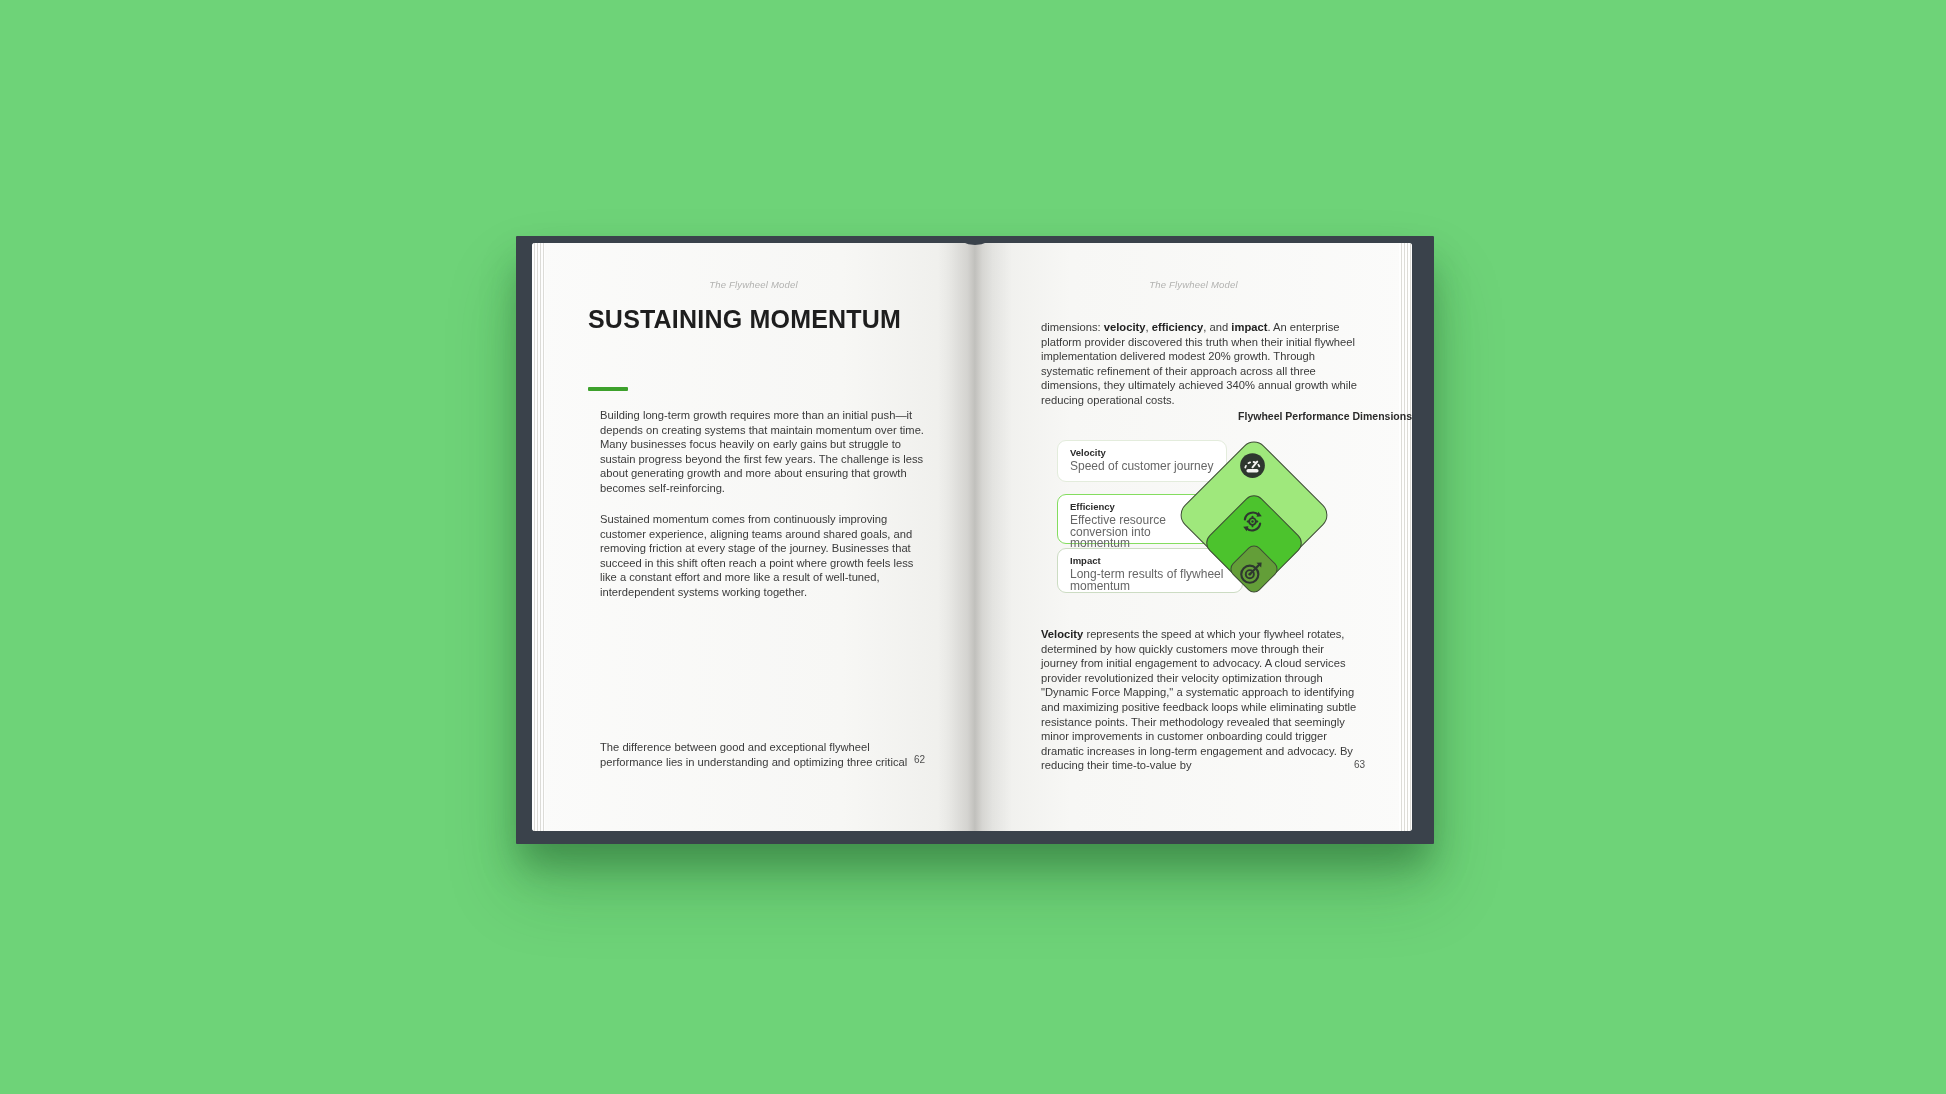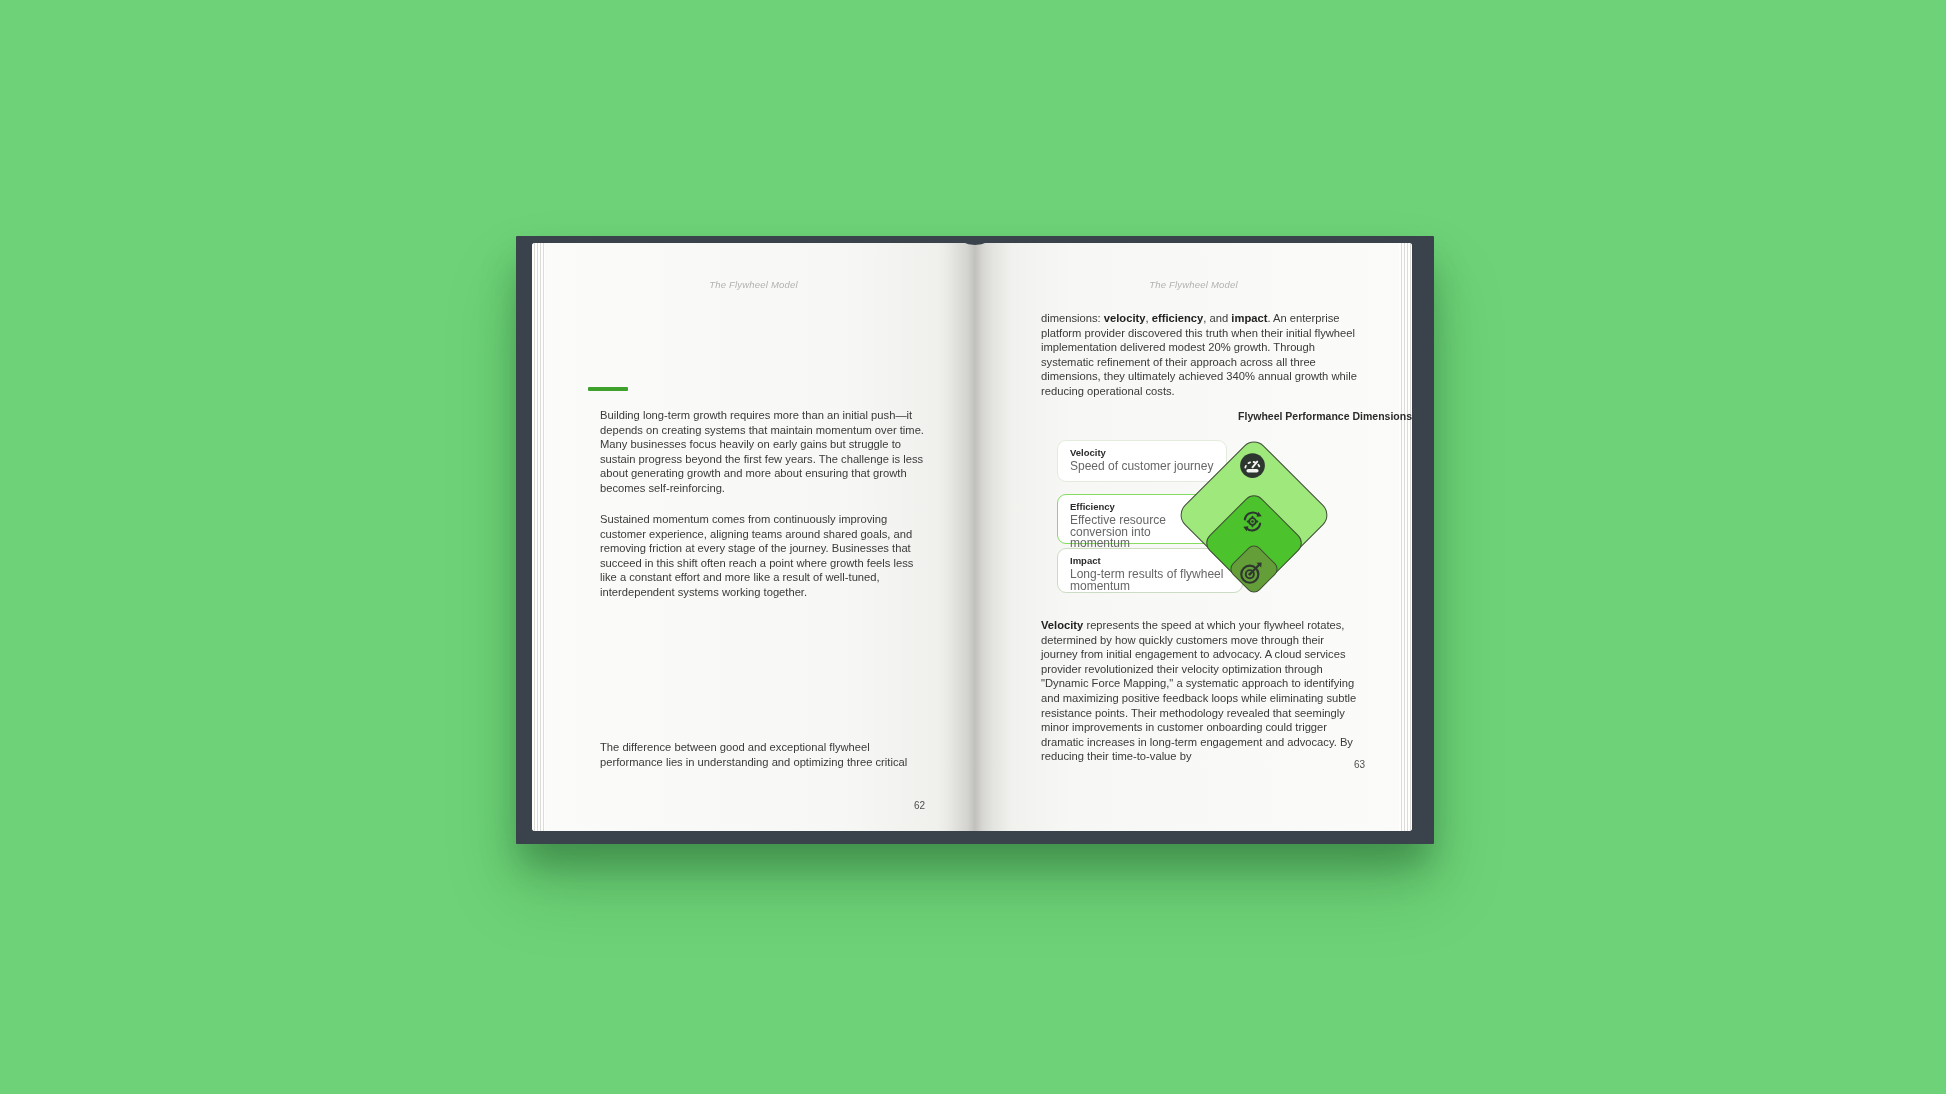--- a/index.html
+++ b/index.html
@@ -50,21 +50,21 @@
     position:absolute; left:56px; top:62px; width:350px;
     font-size:25px; line-height:28px; font-weight:bold; color:#1e1e1e; letter-spacing:.2px;
   }
   .title-underline {
     position:absolute; left:56px; top:144px; width:40px; height:4px; background:#3da12c; border-radius:1px;
   }
   .body-par {
     position:absolute; left:68px; width:324px;
     font-size:11.2px; line-height:14.6px; color:#3a3a3a;
   }
-  .page-right .body-par { left:66px; width:316px; }
+  .page-right .body-par { left:66px; width:316px;margin-top:9px; }
   .b { font-weight:bold; color:#222; }
   .section-heading {
     position:absolute; left:56px; top:449px; width:345px;
     font-size:14.5px; line-height:19px; font-weight:bold; color:#46a832;
   }
   .page-number {
     position:absolute; font-size:10px; color:#4f4f4f;
   }
   .diagram-title {
     position:absolute; top:167px; left:0; right:0; text-align:right;
@@ -95,31 +95,31 @@
 <body>
 
 <div class="book">
 
   <div class="page page-left">
     <div class="edge-strip left"></div>
 
     <div class="running-header">The Flywheel Model</div>
 
     <h1 class="chapter-title">
-      <br>
+      <span>SUSTAINING MOMENTUM</span><br>
     </h1>
     <div class="title-underline"></div>
 
     <p class="body-par" style="top:165px;">Building long-term growth requires more than an initial push—it depends on creating systems that maintain momentum over time. Many businesses focus heavily on early gains but struggle to sustain progress beyond the first few years. The challenge is less about generating growth and more about ensuring that growth becomes self-reinforcing.</p>
     <p class="body-par" style="top:269px;">Sustained momentum comes from continuously improving customer experience, aligning teams around shared goals, and removing friction at every stage of the journey. Businesses that succeed in this shift often reach a point where growth feels less like a constant effort and more like a result of well-tuned, interdependent systems working together.</p>
 
 
     <p class="body-par" style="top:497px;">The difference between good and exceptional flywheel performance lies in understanding and optimizing three critical</p>
 
-    <div class="page-number" style="left:382px; top:557px;">62</div>
+    <div class="page-number" style="left:382px; top:511px;">62</div>
   </div>
 
   <div class="page page-right">
     <div class="edge-strip right"></div>
 
     <div class="running-header">The Flywheel Model</div>
 
     <p class="body-par" style="top:68px;">
       <span class="seg">dimensions: </span><span class="b">velocity</span><span class="seg">, </span><span class="b">efficiency</span><span class="seg">, and </span><span class="b">impact</span><span class="seg">. An enterprise platform provider discovered this truth when their initial flywheel implementation delivered modest 20% growth. Through systematic refinement of their approach across all three dimensions, they ultimately achieved 340% annual growth while reducing operational costs.</span>
     </p>

